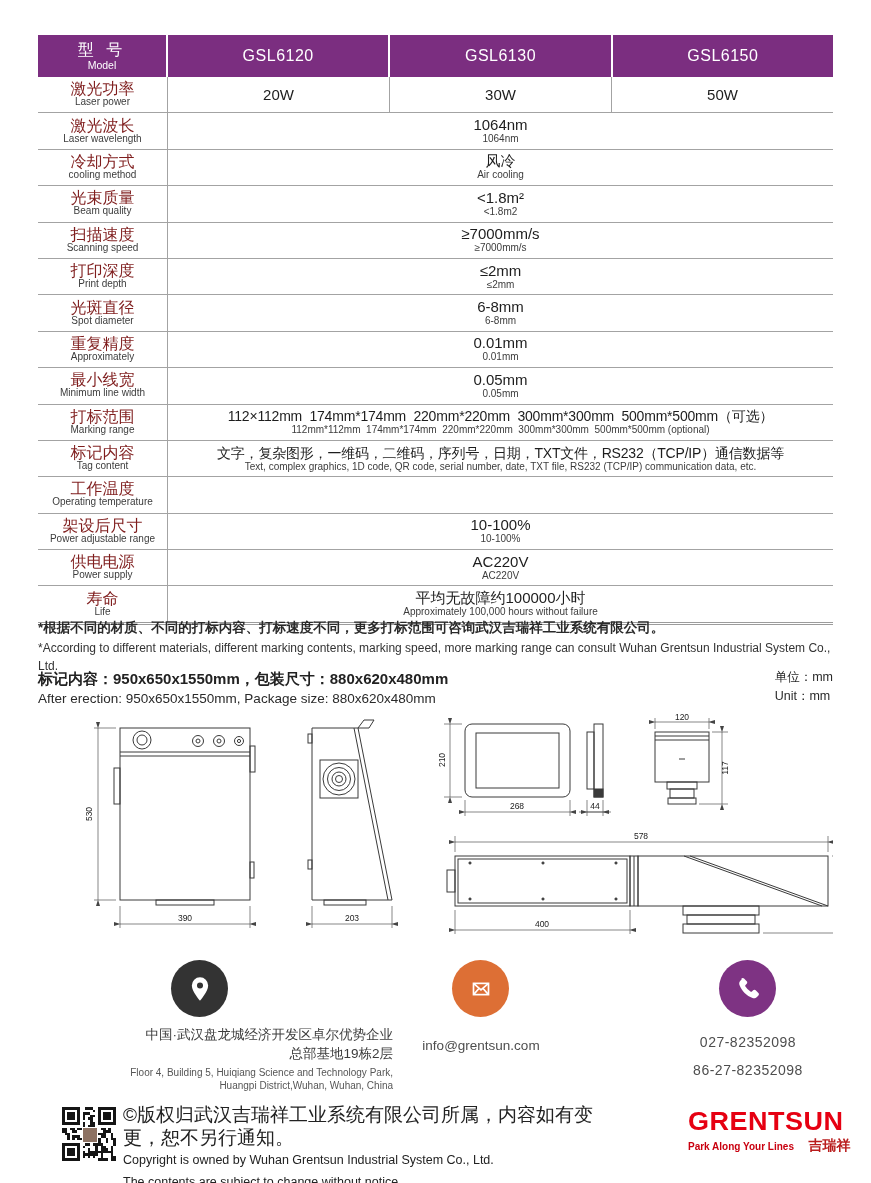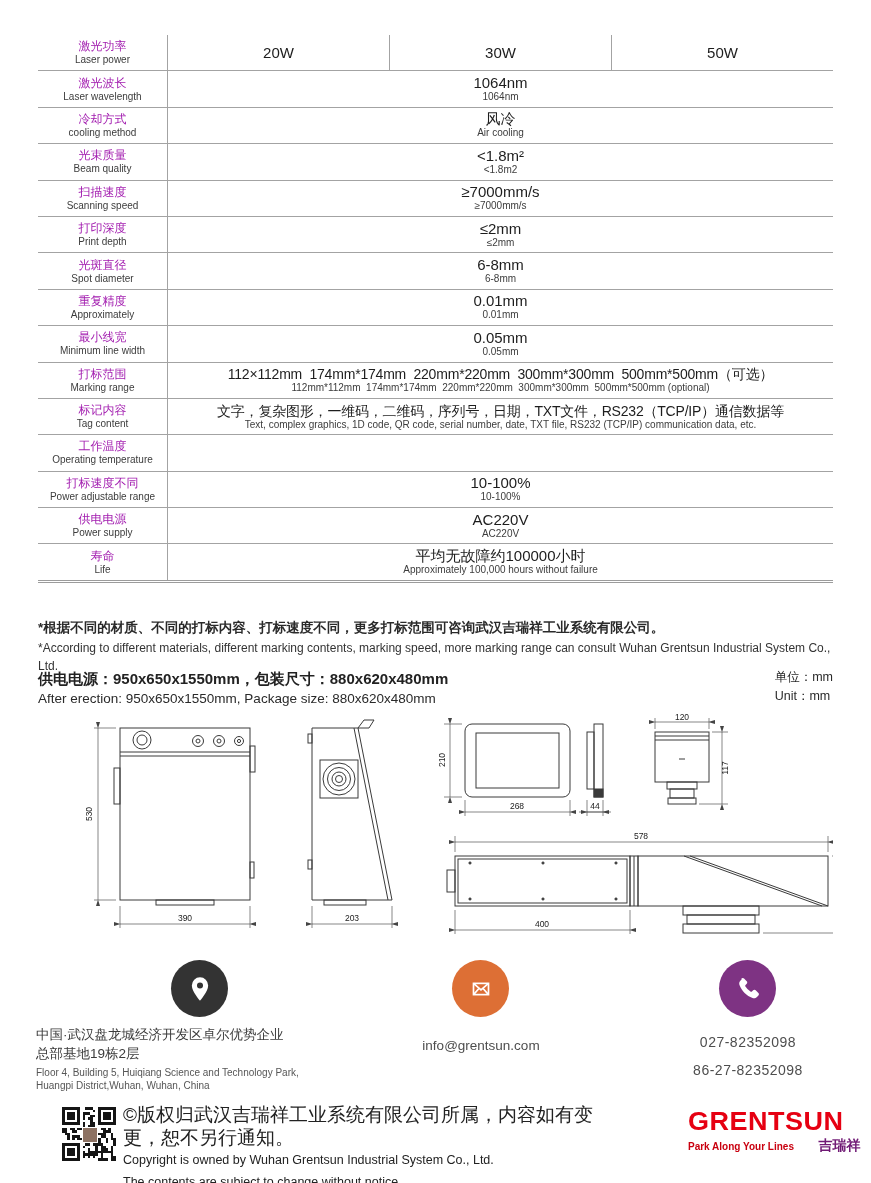--- a/index.html
+++ b/index.html
@@ -13,21 +13,21 @@
   .th-label{width:130px;border-right:2px solid #fff;box-sizing:border-box;}
   .th-model{flex:1;border-right:2px solid #fff;font-size:16px;font-weight:400;letter-spacing:.5px;}
   .th-model:last-child{border-right:none;}
   .th-zh{font-size:16px;letter-spacing:4px;line-height:18px;}
   .th-en{font-size:10.5px;line-height:12px;}
   .trow{display:flex;height:35.4px;border-bottom:1px solid #a3a3a3;}
   .trow:last-child{border-bottom:none;}
   .cell{display:flex;flex-direction:column;align-items:center;justify-content:center;box-sizing:border-box;}
   .label{width:130px;border-right:1px solid #a3a3a3;}
   .value{flex:1;text-align:right;}
-  .lzh{font-size:12px;color:#a21caf;line-height:15px;}
+  .lzh{font-size:16px;color:#7f1d1d;line-height:15px;}
   .len{font-size:10px;color:#3c3c3c;line-height:12px;}
   .vzh{font-size:15px;color:#1d1d1d;line-height:16px;white-space:pre-wrap;}
   .ven{font-size:10px;color:#3c3c3c;line-height:12px;white-space:pre-wrap;}
   .trow.wide .vzh{font-size:14px;letter-spacing:-.2px;}
   .vcol{flex:1;text-align:center;display:flex;flex-direction:column;justify-content:center;}
   .vcol + .vcol{border-left:1px solid #a3a3a3;}
 
   
   .note{position:absolute;left:38px;top:618px;width:795px;color:#2a2a2a;}
   .note-zh{font-size:13.5px;font-weight:600;line-height:19px;}
@@ -37,45 +37,54 @@
   .size-en{font-size:13.5px;color:#2a2a2a;line-height:20px;}
   .unit-block{margin-left:auto;font-size:12.5px;color:#2a2a2a;line-height:19px;text-align:left;}
 
   
   .drawings{position:absolute;left:38px;top:712px;width:795px;height:240px;}
   .drawings text{font-size:8.5px;fill:#222;font-family:"Liberation Sans","DejaVu Sans",sans-serif;}
 
   
   .icon-circle{position:absolute;width:57px;height:57px;border-radius:50%;display:flex;align-items:center;justify-content:center;}
   .contact-text{position:absolute;color:#4a4a4a;}
-  .addr{left:36px;top:1025px;width:330px;}
+  .addr{left:63px;top:1025px;width:330px;text-align:right;}
   .addr-zh{font-size:13.5px;color:#3b3b3b;line-height:19px;}
   .addr-en{font-size:10px;color:#565656;line-height:13px;margin-top:3px;}
   .email-text{left:391px;top:1038px;width:180px;text-align:center;font-size:13.5px;color:#4e4e4e;}
   .phone-text{left:663px;top:1028px;width:170px;text-align:center;font-size:14px;color:#4e4e4e;line-height:28px;letter-spacing:.5px;}
 
   
   .qr{position:absolute;left:62px;top:1107px;width:54px;height:54px;background:#fff;display:grid;grid-template-rows:repeat(21,1fr);grid-template-columns:repeat(21,1fr);}
   .qr i{display:block;}
   .qr-logo{position:absolute;left:82px;top:1127px;width:14px;height:14px;background:#8d7263;border:1px solid #fff;}
   .copyright{position:absolute;left:123px;top:1103px;width:480px;color:#222;}
   .cp-zh{font-size:19px;line-height:23px;}
   .cp-en{font-size:12.5px;line-height:22px;}
   .logo{position:absolute;left:688px;top:1108px;width:180px;}
   .logo-text{font-size:27px;font-weight:800;color:#e60012;letter-spacing:.5px;line-height:26px;transform:scaleY(.96);}
   .logo-tagline{margin-top:2px;white-space:nowrap;}
   .logo-tag-en{font-size:10px;font-weight:700;color:#c9000f;}
-  .logo-tag-zh{font-size:14px;font-weight:700;color:#701a75;margin-left:20px;}
+  .logo-tag-zh{font-size:14px;font-weight:700;color:#b91c1c;margin-left:10px;}
 </style>
 </head>
 <body>
 
 <div class="page">
 
   <div class="spec-table">
+    <div class="thead">
+      <div class="th th-label">
+        <span class="th-zh">型 号</span>
+        <span class="th-en">Model</span>
+      </div>
+      <div class="th th-model">GSL6120</div>
+      <div class="th th-model">GSL6130</div>
+      <div class="th th-model">GSL6150</div>
+    </div>
 
     <div class="trow">
       <div class="cell label">
         <span class="lzh">激光功率</span>
         <span class="len">Laser power</span>
       </div>
       <div class="vcol">
           <span class="vzh">20W</span>
         </div>
       <div class="vcol">
@@ -187,21 +196,21 @@
         </div>
     </div>
     <div class="trow">
       <div class="cell label">
           <span class="lzh">工作温度</span>
           <span class="len">Operating temperature</span>
         </div>
     </div>
     <div class="trow">
       <div class="cell label">
-          <span class="lzh">打标速度不同</span>
+          <span class="lzh">架设后尺寸</span>
           <span class="len">Power adjustable range</span>
         </div>
       <div class="cell value">
           <span class="vzh">10-100%</span>
           <span class="ven">10-100%</span>
         </div>
     </div>
     <div class="trow">
       <div class="cell label">
           <span class="lzh">供电电源</span>
@@ -224,21 +233,21 @@
     </div>
   </div>
 
   <div class="note">
     <div class="note-zh">*根据不同的材质、不同的打标内容、打标速度不同，更多打标范围可咨询武汉吉瑞祥工业系统有限公司。</div>
     <div class="note-en">*According to different materials, different marking contents, marking speed, more marking range can consult Wuhan Grentsun Industrial System Co., Ltd.</div>
   </div>
 
   <div class="size-row">
     <div>
-      <div class="size-zh">供电电源：950x650x1550mm，包装尺寸：880x620x480mm</div>
+      <div class="size-zh">标记内容：950x650x1550mm，包装尺寸：880x620x480mm</div>
       <div class="size-en">After erection: 950x650x1550mm, Package size: 880x620x480mm</div>
     </div>
     <div class="unit-block">
       <div>单位：mm</div>
       <div>Unit：mm</div>
     </div>
   </div>
 
   <svg class="drawings" viewBox="0 0 795 240">
     <defs>

